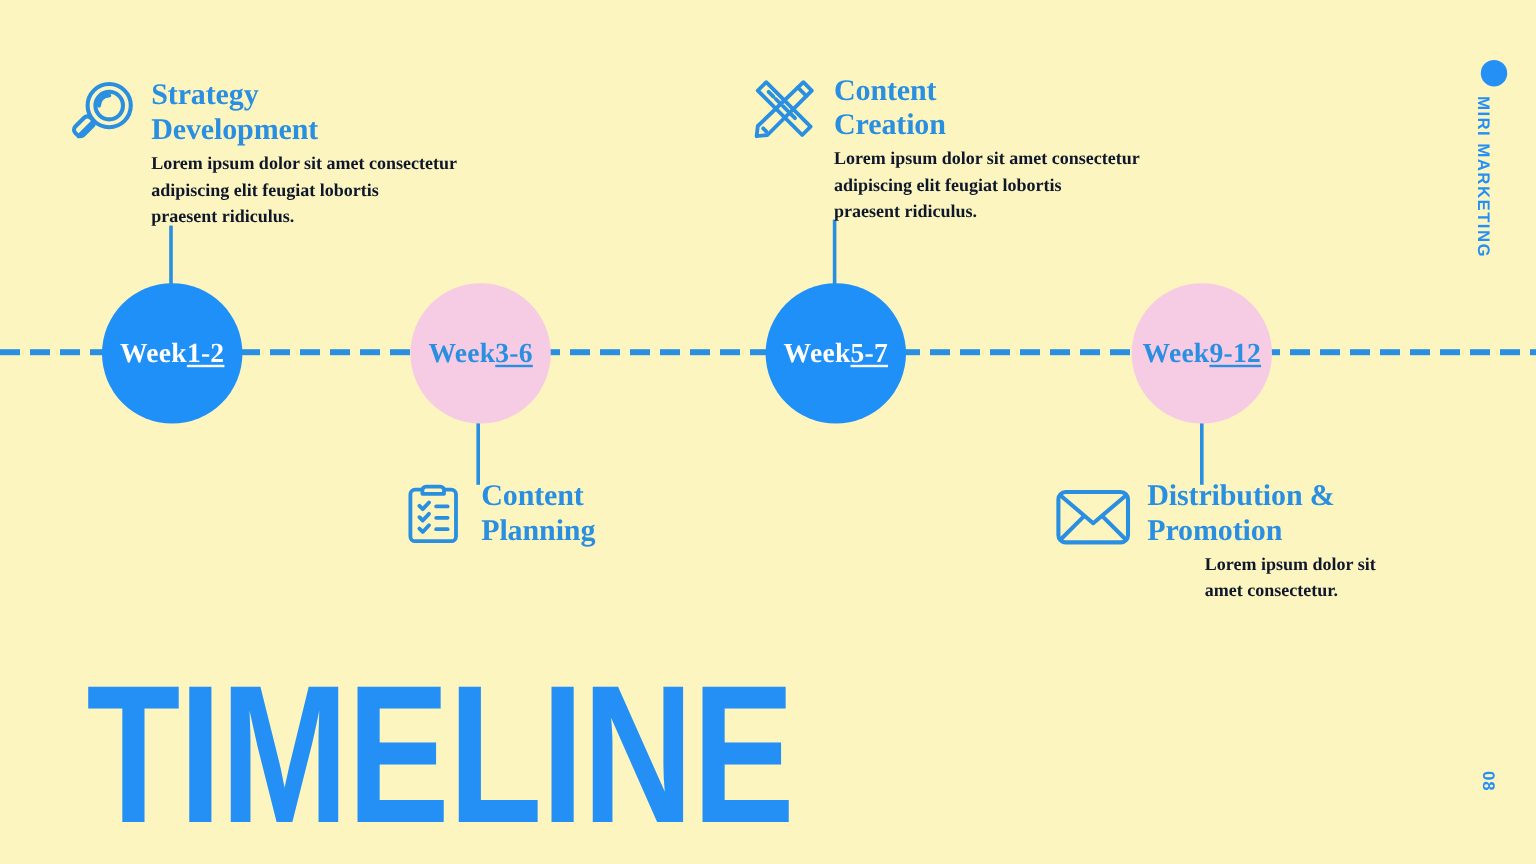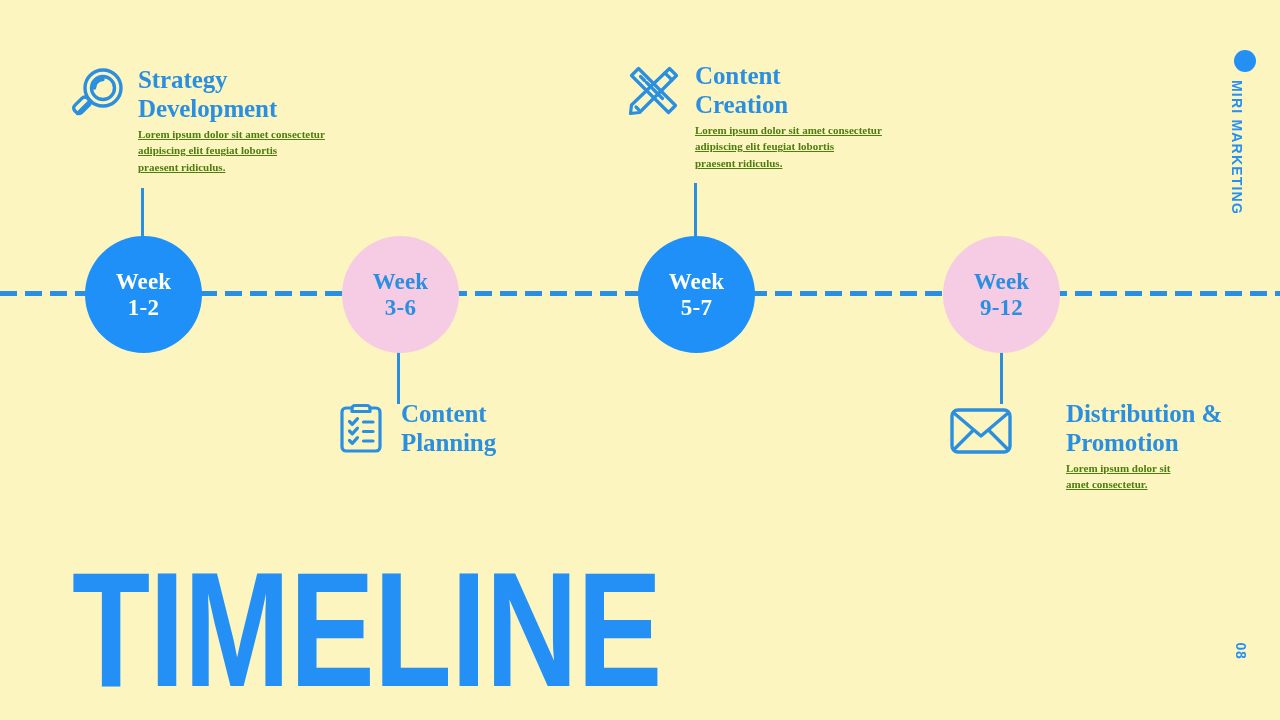--- a/index.html
+++ b/index.html
@@ -38,30 +38,30 @@
       #2A8FE0 0px, #2A8FE0 17px,
       rgba(0,0,0,0) 17px, rgba(0,0,0,0) 25px
     );
   }
 
   
   .circle {
     position: absolute;
     border-radius: 50%;
     display: flex;
-    flex-direction: column;
+    flex-direction: row;
     align-items: center;
     justify-content: center;
     line-height: 1.12;
     font-weight: bold;
     letter-spacing: 0.2px;
     z-index: 4;
   }
   .circle .w-word { display: block; }
-  .circle .w-range { display: block; }
+  .circle .w-range { display: block; text-decoration: underline; }
 
   .circle.blue  { background: #1E90F8; color: #FFFFFF; }
   .circle.pink  { background: #F6CBE4; color: #2A8FE0; }
 
   
   .stem {
     position: absolute;
     width: 3px;
     background: #2A8FE0;
     z-index: 2;
@@ -82,27 +82,26 @@
 
   .blk-title {
     color: #2A8FE0;
     font-weight: bold;
     font-size: 25px;
     line-height: 1.14;
     letter-spacing: -0.1px;
     white-space: pre-line;
   }
   .blk-desc {
-    color: #4d7c0f;
-    font-weight: bold;
-    font-size: 11px;
+    color: #0f172a;
+    font-weight: bold;
+    font-size: 15px;
     line-height: 1.48;
     margin-top: 3px;
     white-space: pre-line;
-    text-decoration: underline;
   }
 
   
   .headline {
     position: absolute;
     left: 72px;
     top: 548px;
     color: #2490F5;
     font-family: "Liberation Sans", "DejaVu Sans", sans-serif;
     font-weight: bold;
@@ -182,21 +181,21 @@
   <div class="circle blue" style="left:638px; top:236px; width:117px; height:117px; font-size:23px;">
     <span class="w-word">Week</span>
     <span class="w-range">5-7</span>
   </div>
 
   <div class="circle pink" style="left:943px; top:236px; width:117px; height:117px; font-size:23px;">
     <span class="w-word">Week</span>
     <span class="w-range">9-12</span>
   </div>
 
-  <div class="block" style="left:68px; top:66px; width:430px;justify-content:flex-end;">
+  <div class="block" style="left:56px; top:66px; width:430px;justify-content:flex-end;">
     <span class="ico">
       <svg width="58" height="58" viewBox="0 0 58 58" fill="none" stroke="#2A8FE0" stroke-width="3.4" stroke-linecap="round" stroke-linejoin="round">
         <circle cx="35" cy="22" r="18"></circle>
         <circle cx="35" cy="22" r="11.5"></circle>
         <path d="M35 13.5 a8.5 8.5 0 0 0 -8.5 8.5"></path>
         <path d="M22.2 34.8 L9.5 47.5"></path>
         <path d="M19.5 32.1 a3.8 3.8 0 0 0 -5.4 0 L6.8 39.4 a3.8 3.8 0 0 0 0 5.4 l1.6 1.6 a3.8 3.8 0 0 0 5.4 0 l7.3 -7.3 a3.8 3.8 0 0 0 0 -5.4 z"></path>
       </svg>
     </span>
     <span class="txt">
@@ -244,33 +243,33 @@
         <path d="M30.5 31.5 h9.5"></path>
         <path d="M30.5 41.0 h9.5"></path>
       </svg>
     </span>
     <span class="txt">
       <span class="blk-title" style="display:block;">Content
 Planning</span>
     </span>
   </div>
 
-  <div class="block" style="left:948px; top:400px; width:300px;gap:40px;">
+  <div class="block" style="left:878px; top:400px; width:300px;">
     <span class="ico">
       <svg width="66" height="56" viewBox="0 0 66 56" fill="none" stroke="#2A8FE0" stroke-width="3.4" stroke-linecap="round" stroke-linejoin="round">
         <rect x="4" y="10" width="58" height="42" rx="6"></rect>
         <path d="M6.5 13.5 L33 36 L59.5 13.5"></path>
         <path d="M6.5 49.0 L25.0 30.5"></path>
         <path d="M59.5 49.0 L41.0 30.5"></path>
       </svg>
     </span>
     <span class="txt">
       <span class="blk-title" style="display:block;">Distribution &amp;
 Promotion</span>
-      <span class="blk-desc" style="display:block;">Lorem ipsum dolor sit
+      <span class="blk-desc" style="display:block;margin-left:48px;">Lorem ipsum dolor sit
 amet consectetur.</span>
     </span>
   </div>
 
   <div class="headline">TIMELINE</div>
 
   <div class="brand-dot"></div>
   <div class="brand-text">MIRI MARKETING</div>
   <div class="page-num">08</div>
 

